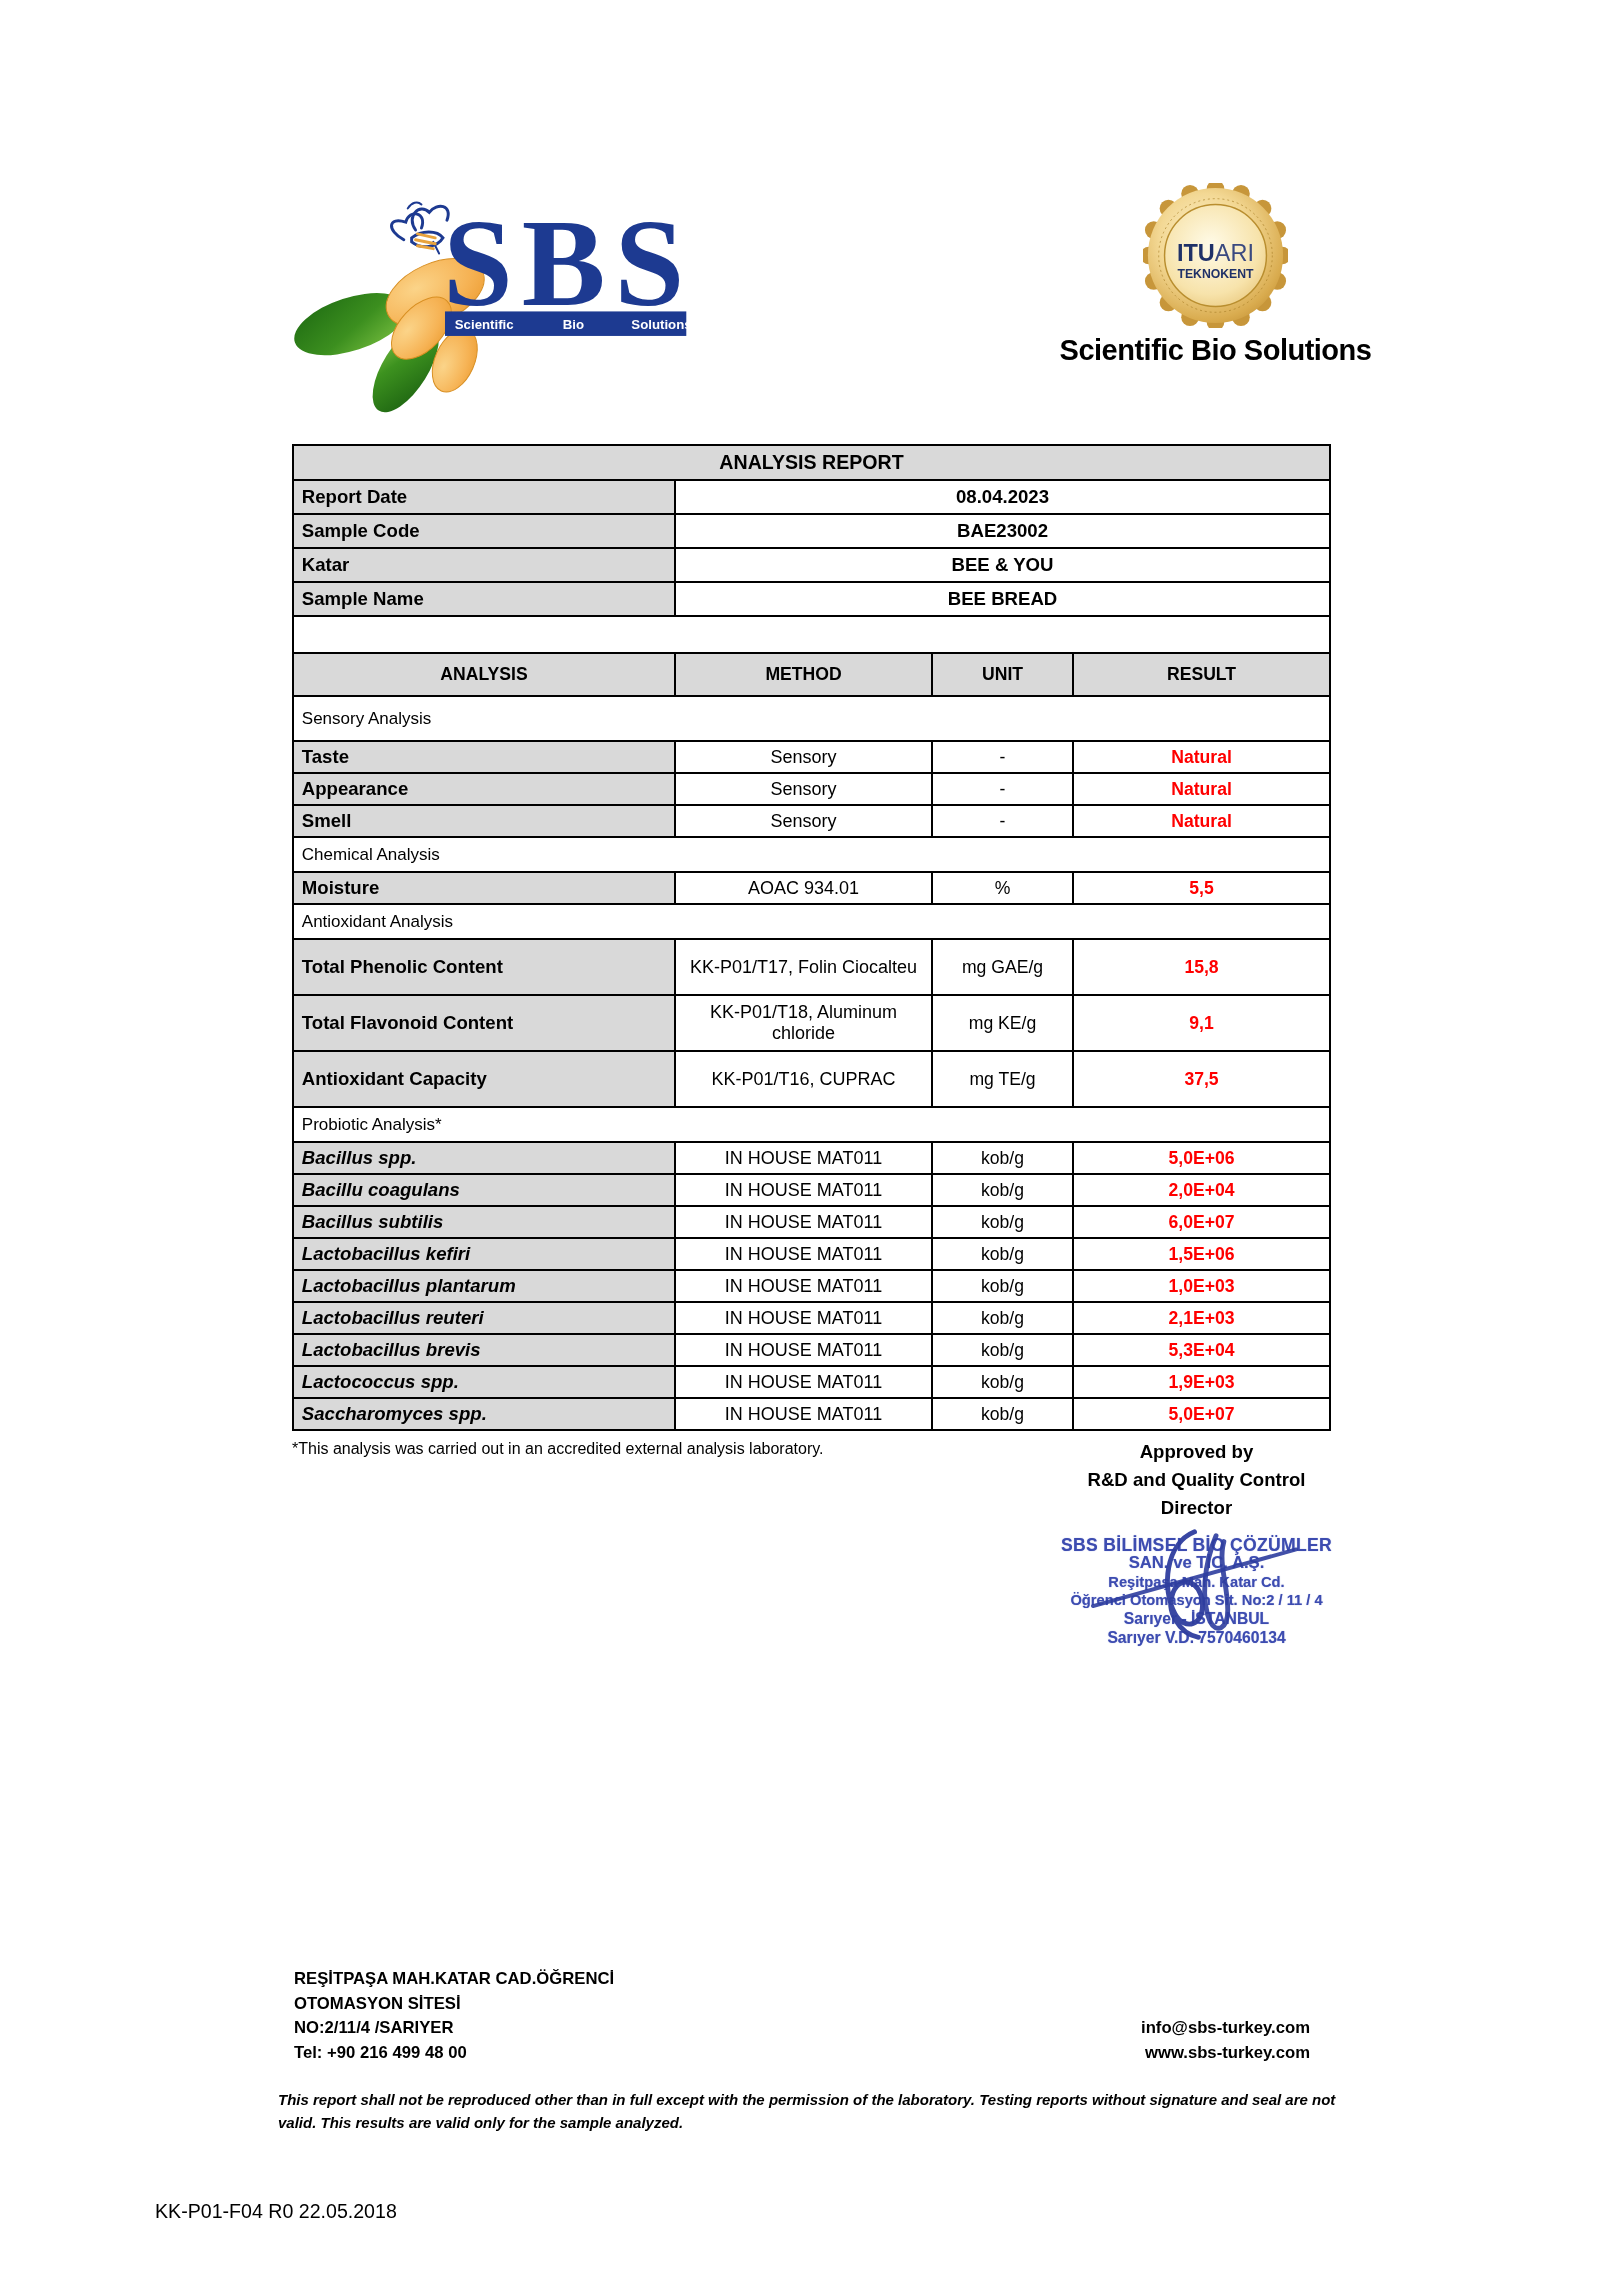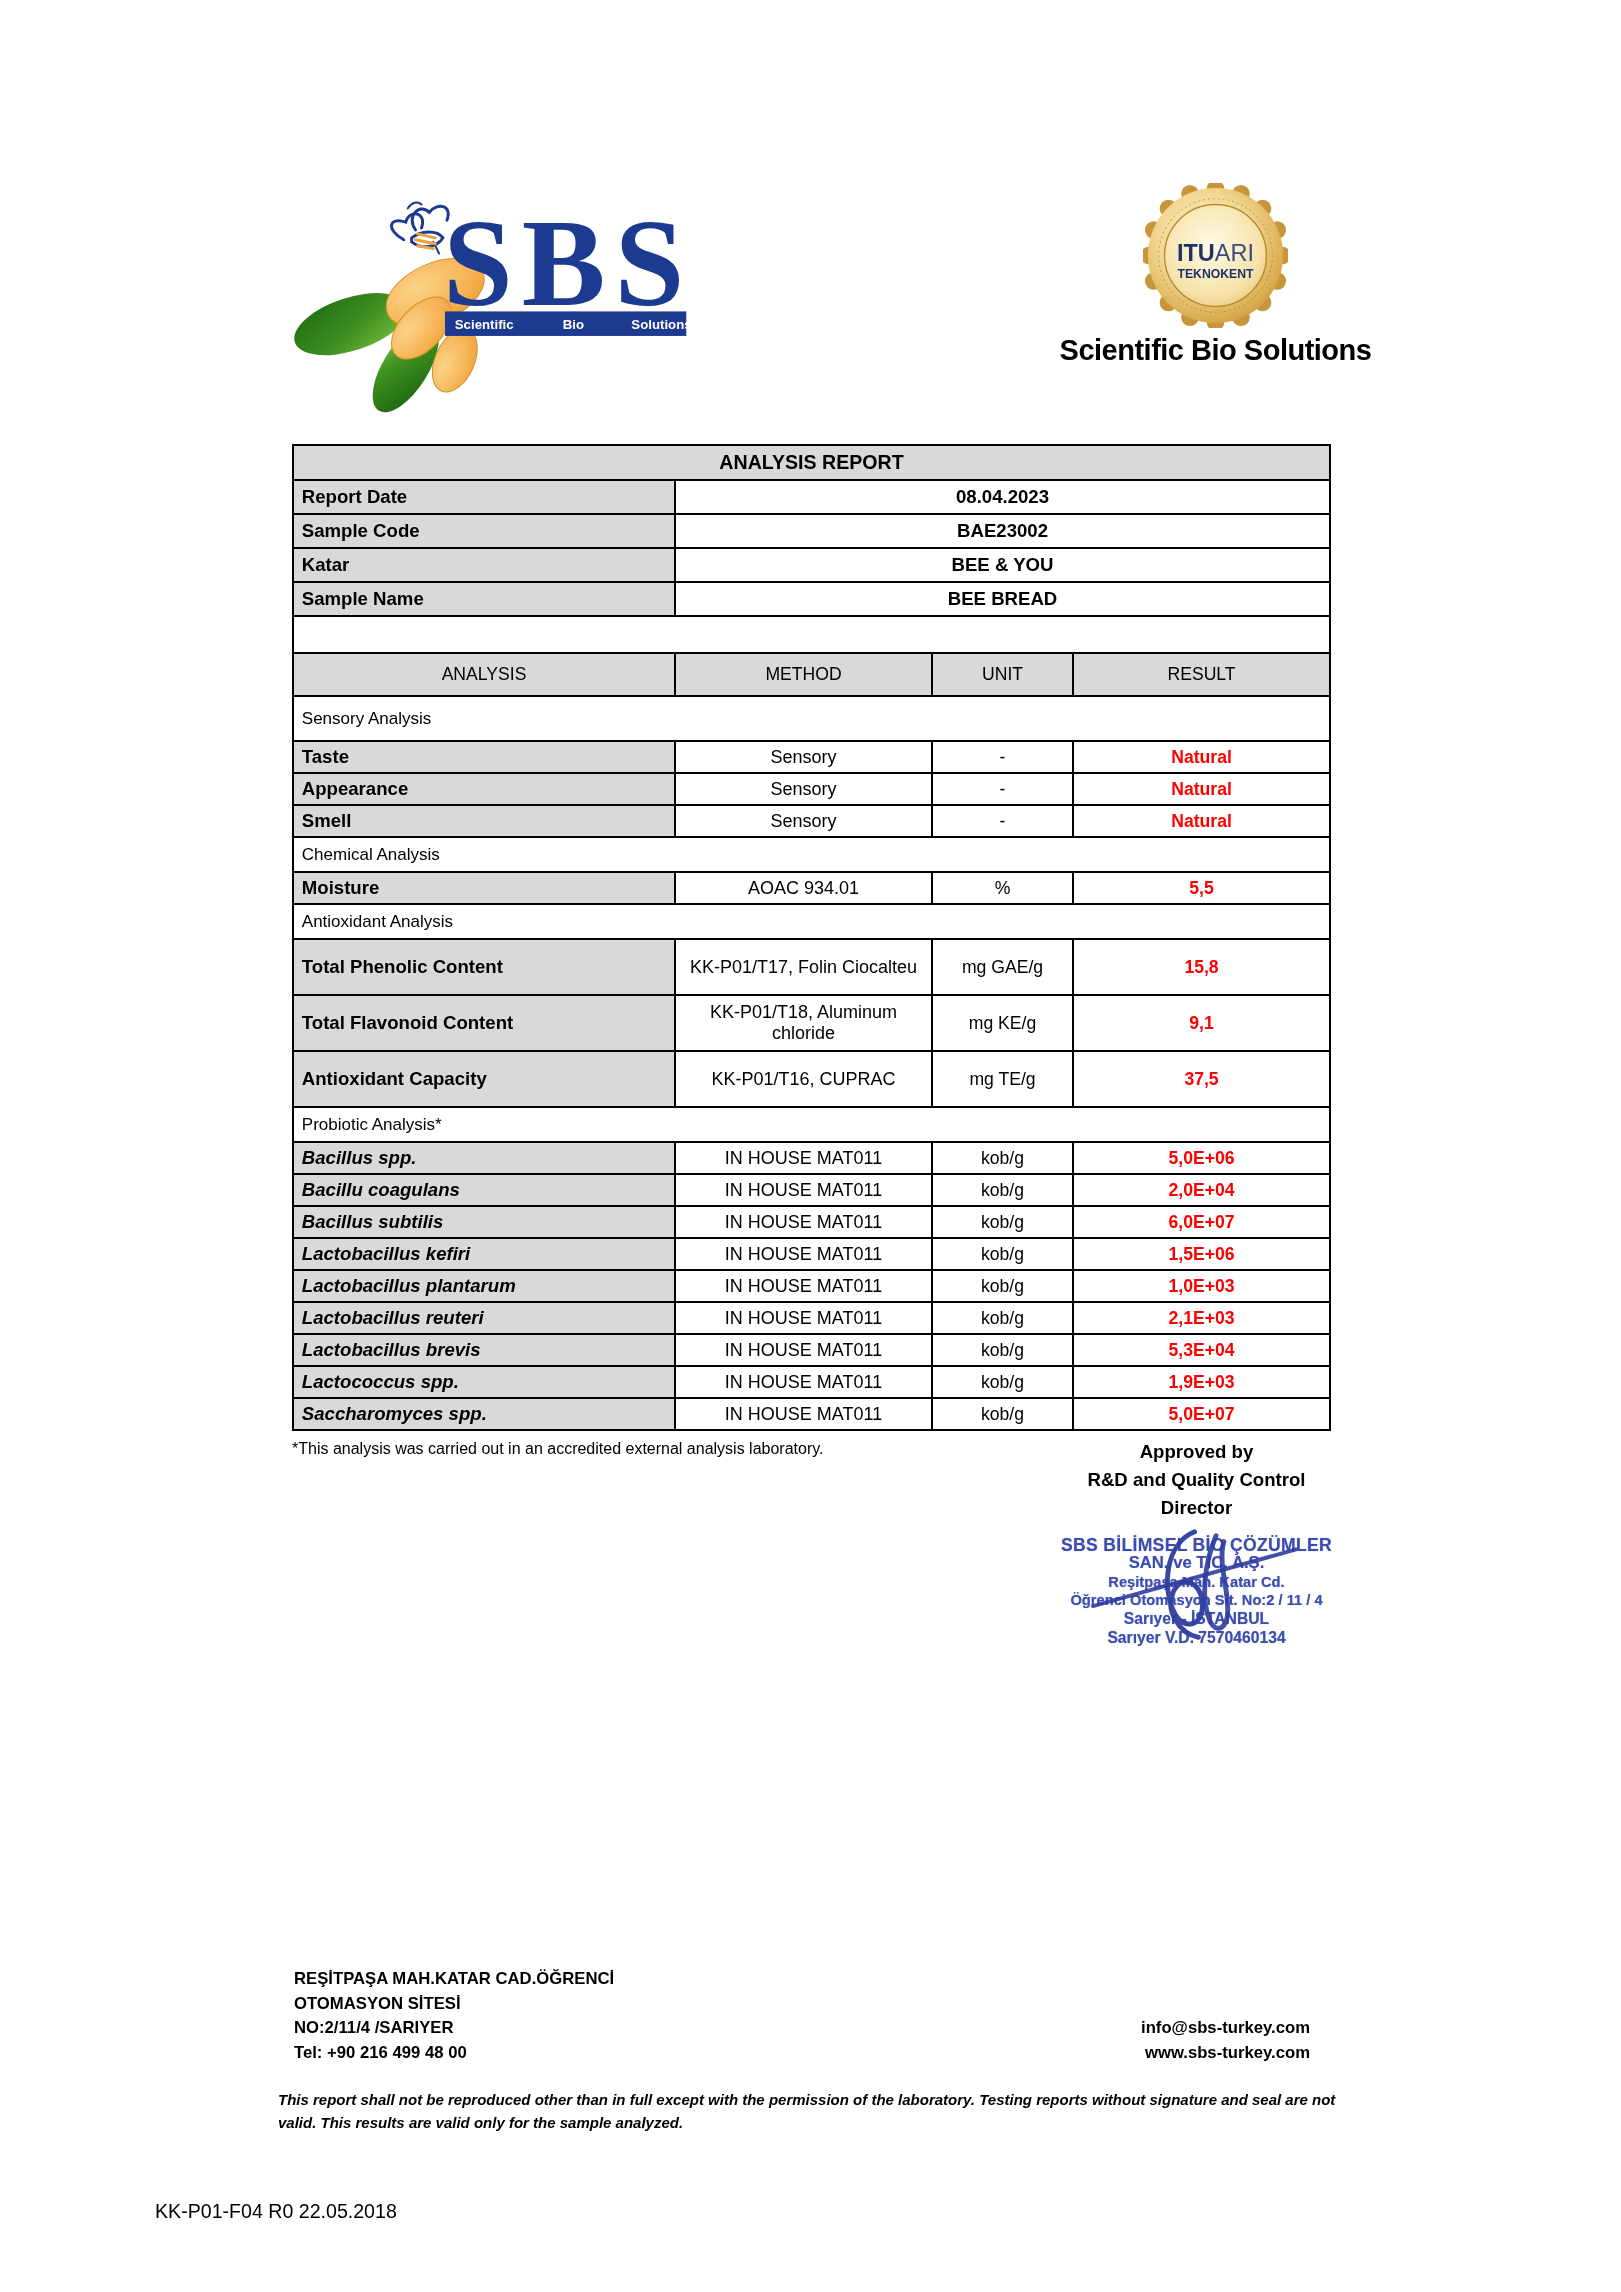--- a/index.html
+++ b/index.html
@@ -14,21 +14,21 @@
 
   
   .tbl-area{position:absolute;left:292px;top:400px;width:1041px;}
   table.rt{border-collapse:collapse;table-layout:fixed;width:1037px;border:2.9px solid #000;}
   table.rt td{border:2px solid #000;border-top-width:2.9px;border-bottom-width:2.9px;
               padding:0 7.8px;vertical-align:middle;overflow:hidden;}
   td.t-title{height:33px;background:var(--gray);text-align:center;font-weight:bold;font-size:19.6px;}
   td.i-label{height:32px;background:var(--gray);font-weight:bold;font-size:18.6px;}
   td.i-value{text-align:center;font-weight:bold;font-size:18.6px;}
   td.spacer{height:35px;background:#fff;}
-  td.col-h{height:41px;background:var(--gray);text-align:center;font-weight:normal;font-size:17.6px;}
+  td.col-h{height:41px;background:var(--gray);text-align:center;font-weight:bold;font-size:17.6px;}
   td.sec{height:33px;background:#fff;font-weight:normal;font-size:17px;border-radius:19px;}
   td.sec.first{height:43px;}
   td.a-name{background:var(--gray);font-weight:bold;font-size:18.6px;height:30px;}
   td.a-name.italic{font-style:italic;}
   tr.tall td{height:54px;}
   td.a-method{text-align:center;font-size:18px;}
   td.a-unit{text-align:center;font-size:17.6px;}
   td.a-result{text-align:center;font-weight:bold;font-size:17.6px;color:var(--red);}
 
   

